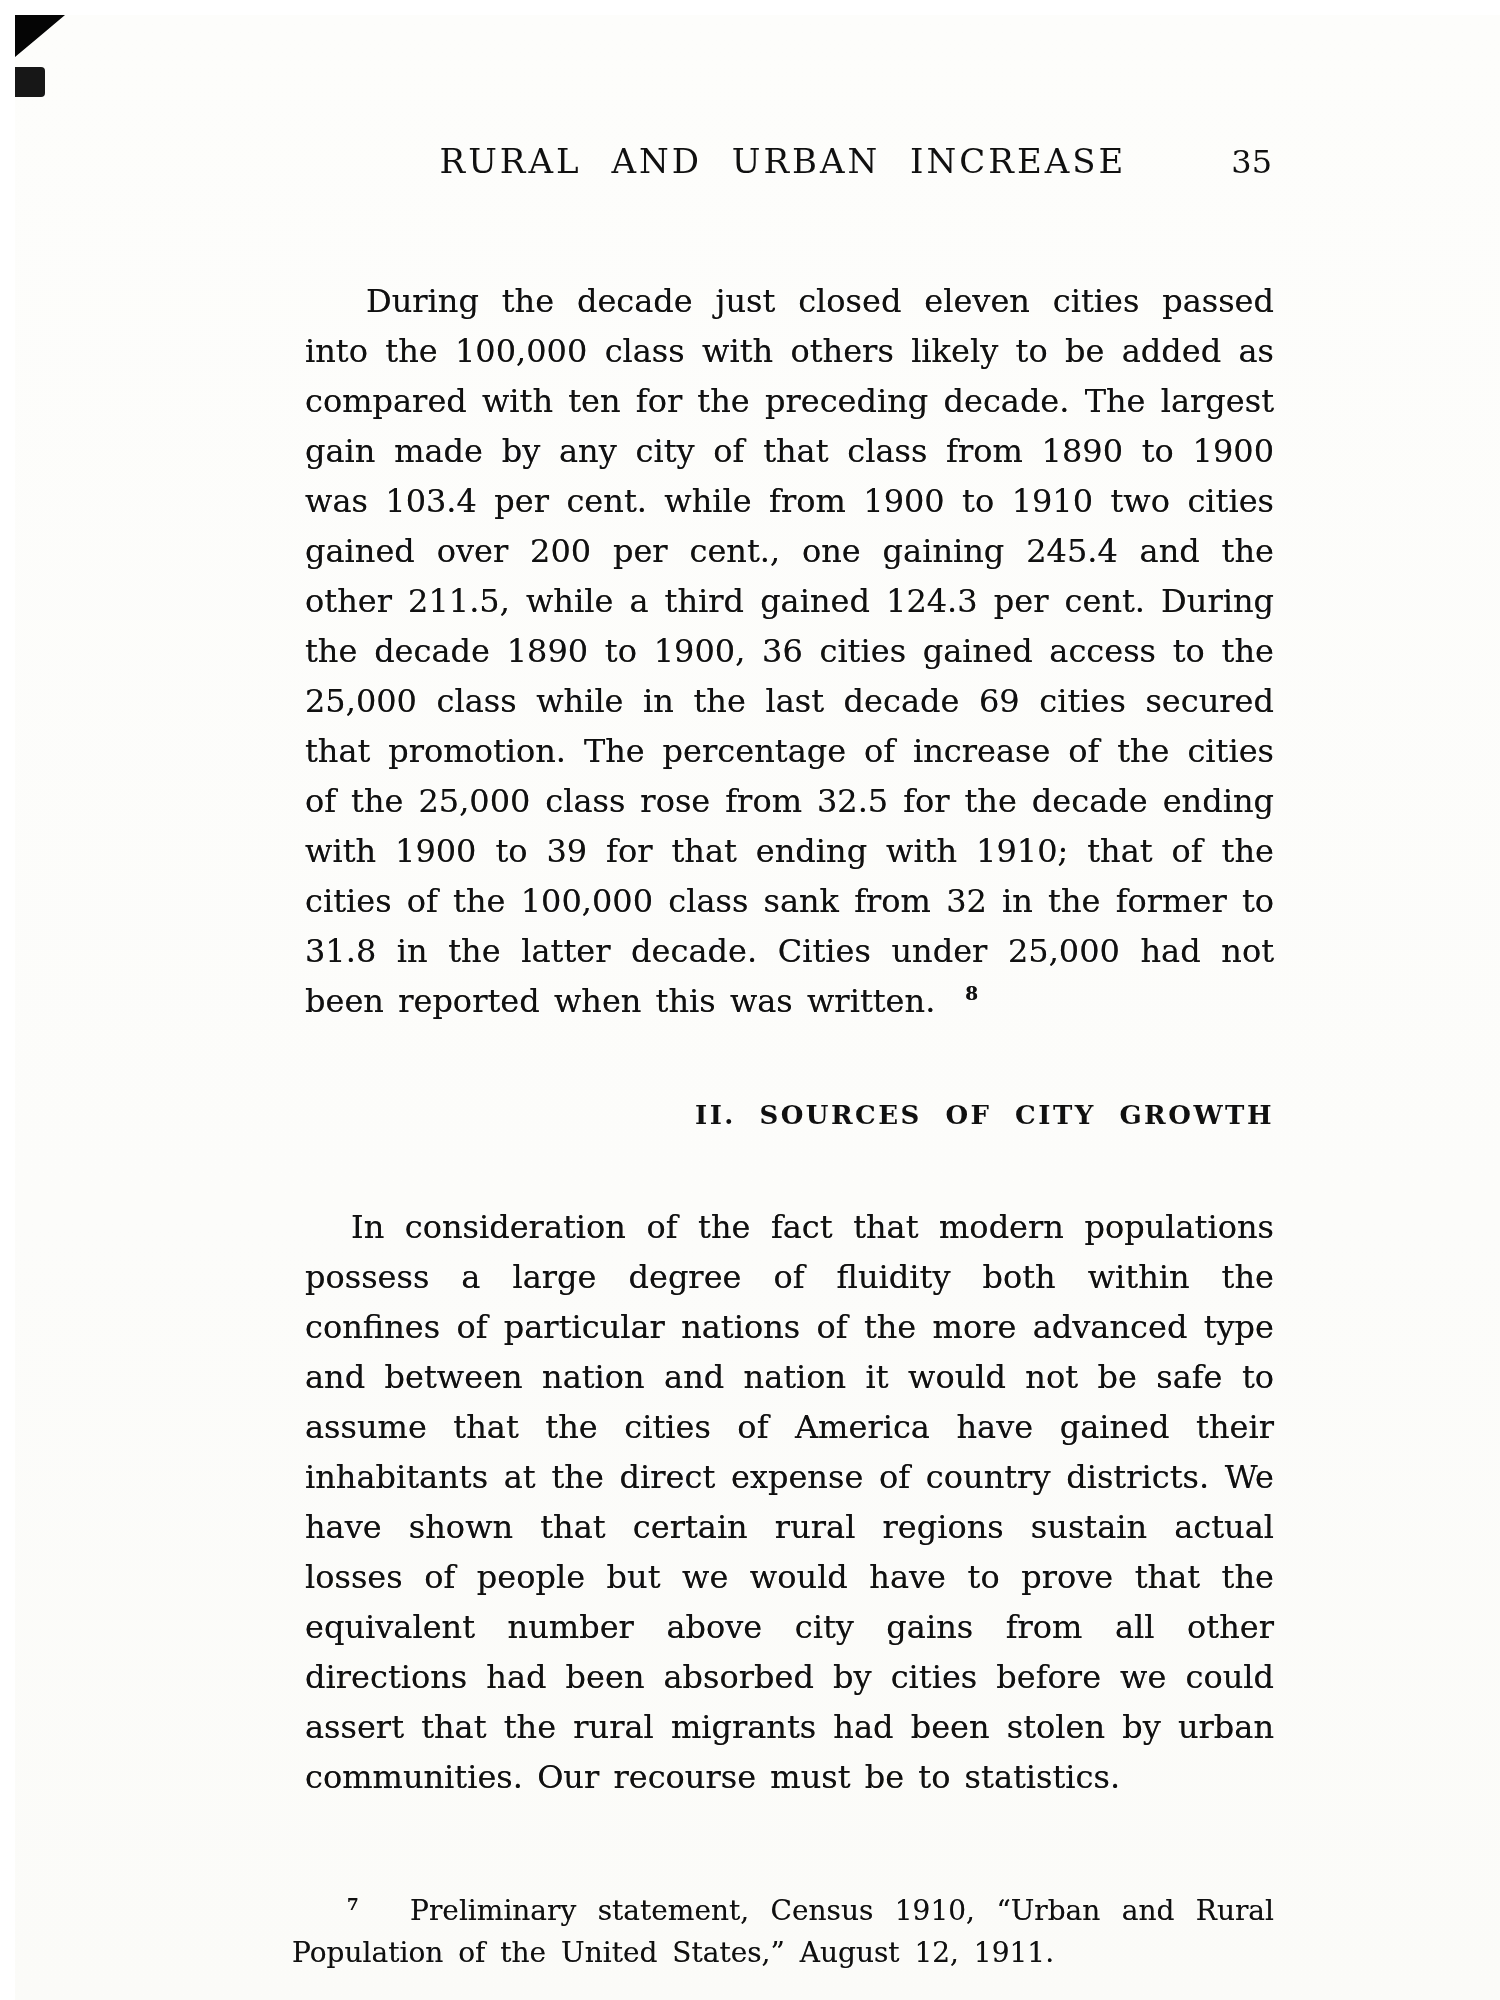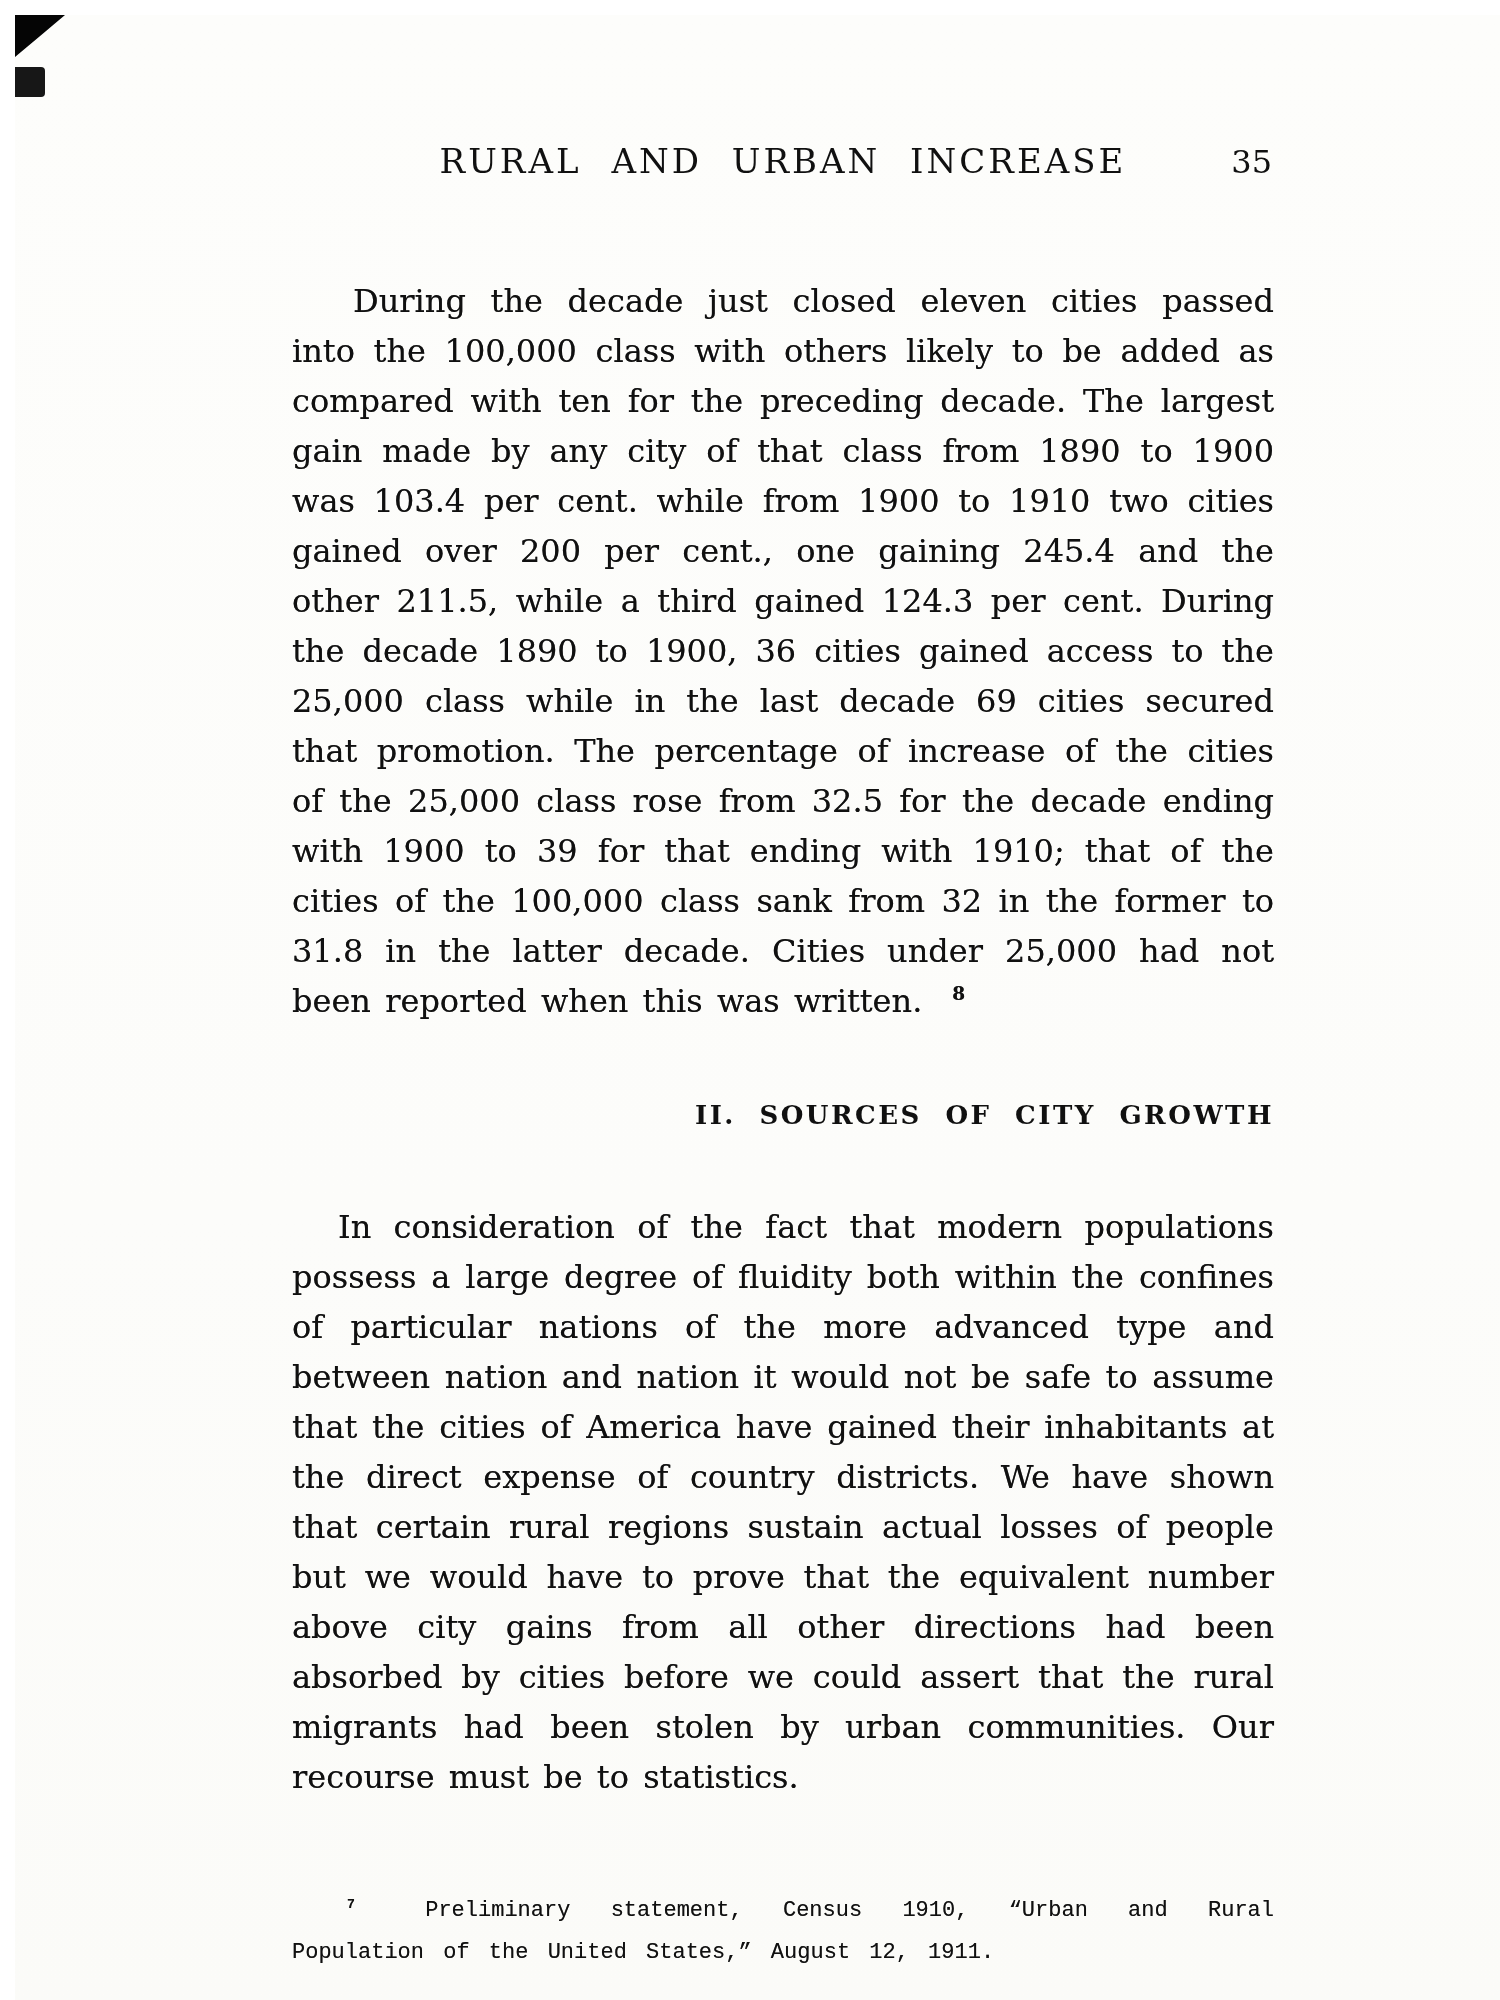--- a/index.html
+++ b/index.html
@@ -53,45 +53,44 @@
     word-spacing: normal;
     font-size: 32px;
   }
   .para {
     font-size: 32px;
     line-height: 50px;
     text-align: justify;
     word-spacing: 4px;
     text-shadow: 0 0 0.5px rgba(0,0,0,0.55);
   }
-  .para.indent { text-indent: 46px; }
+  .para.indent { text-indent: 46px; margin-left: 13px; }
   .para sup {
     font-size: 0.58em;
     line-height: 0;
     vertical-align: super;
     font-weight: bold;
   }
   .section-heading {
     margin: 44px 0 42px 0;
     text-align: right;
     font-size: 26px;
     font-weight: bold;
     letter-spacing: 2.5px;
     word-spacing: 12px;
     white-space: nowrap;
   }
   .footnotes { margin-top: 28px; }
   .footnote {
-    font-size: 22px;
+    font-size: 28px;
     line-height: 42px;
     text-align: justify;
     word-spacing: 6px;
     text-indent: 40px;
     text-shadow: 0 0 0.4px rgba(0,0,0,0.5);
-    font-family: Liberation Mono, monospace;
   }
   .footnote sup {
     font-size: 0.6em;
     line-height: 0;
     vertical-align: super;
     font-weight: bold;
   }
   .footnote em { font-style: italic; }
 </style>
 </head>

